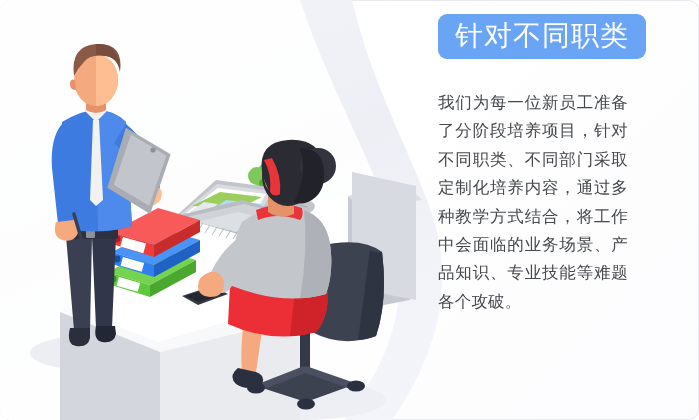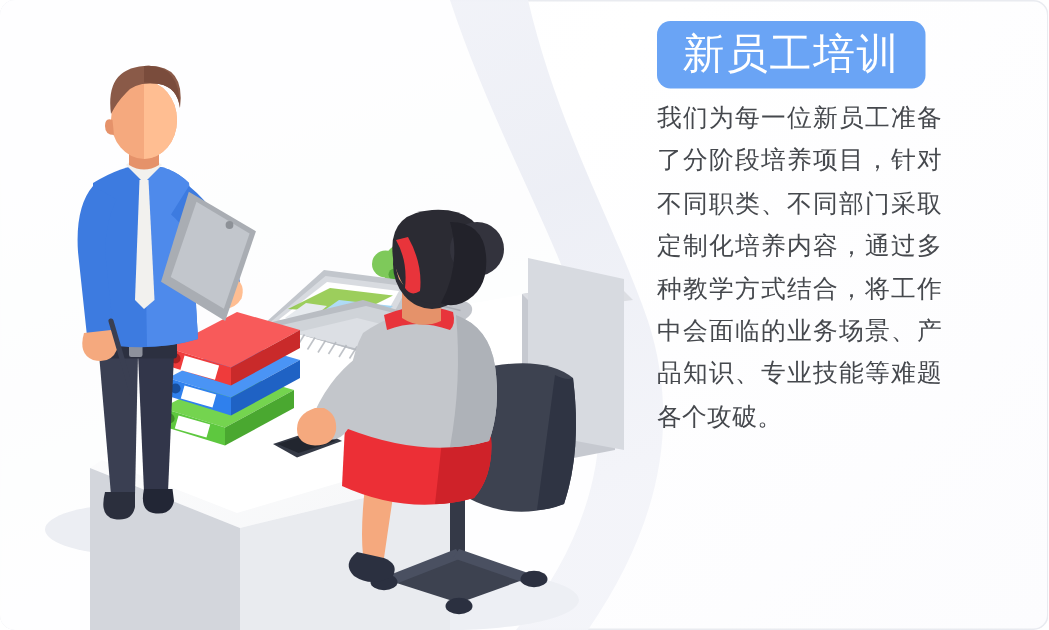--- a/index.html
+++ b/index.html
@@ -43,21 +43,21 @@
     color: #ffffff;
     border-radius: 9px;
     padding: 8px 17px 9px 17px;
     font-size: 28px;
     line-height: 1.0;
     letter-spacing: 1px;
     font-weight: 400;
     white-space: nowrap;
   }
   .body-text {
-    margin-top: 6px;
+    margin-top: 29px;
     width: 190px;
     font-size: 16.5px;
     line-height: 1.72;
     color: #45484d;
     text-align: justify;
     text-align-last: left;
     letter-spacing: 0.2px;
   }
   
   .illo {
@@ -262,18 +262,18 @@
         <ellipse cx="288" cy="176" rx="26" ry="30" fill="#2b2b33"></ellipse>
         <path d="M266,186 q-6,-16 4,-28 q10,-10 18,-6 q-4,24 -6,40 q-10,4 -16,-6 Z" fill="#f5a97e"></path>
         <path d="M262,172 q-4,-30 26,-32 q32,-2 36,26 q2,26 -18,34 q-24,8 -36,-8 q-6,-10 -8,-20 Z" fill="#2b2b33"></path>
         <circle cx="318" cy="166" r="18" fill="#33333d"></circle>
         <path d="M272,158 q10,18 8,36 q-6,4 -10,-2 q2,-18 -6,-32 Z" fill="#e8343b"></path>
         <path d="M300,148 q22,0 24,22 q2,24 -16,32 q-8,3 -14,0 q14,-26 6,-54 Z" fill="#22222a"></path>
       </g>
     </svg>
 
     <div class="text-col">
-      <div class="title-badge">新员工培训</div>
+      <div class="title-badge">针对不同职类</div>
       <div class="body-text">我们为每一位新员工准备了分阶段培养项目，针对不同职类、不同部门采取定制化培养内容，通过多种教学方式结合，将工作中会面临的业务场景、产品知识、专业技能等难题各个攻破。</div>
     </div>
 
   </div>
 </div>
 
 </body></html>

